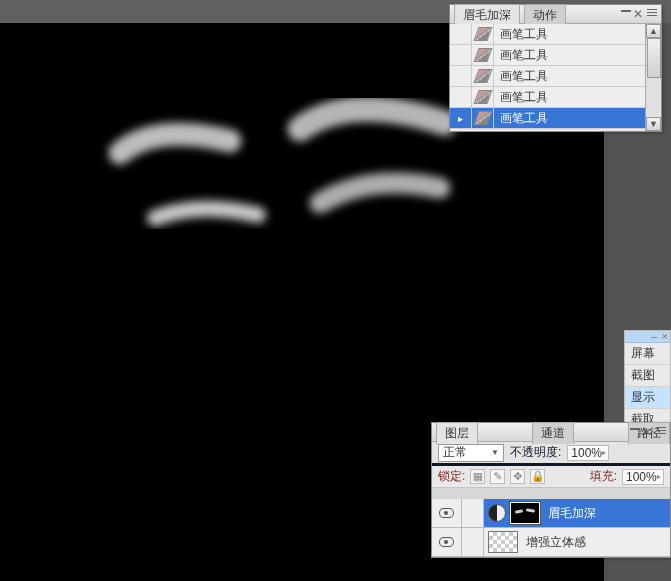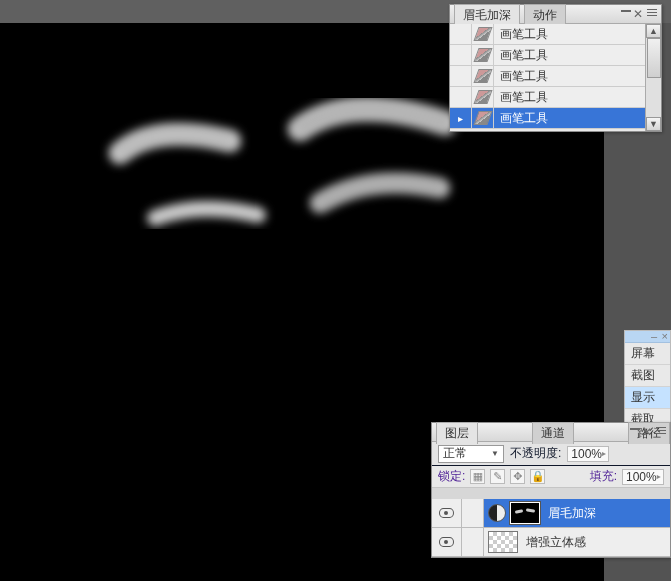--- a/index.html
+++ b/index.html
@@ -37,28 +37,28 @@
 .side-head{height:12px;background:#b9d6f3;border-bottom:1px solid #a3c1e0;position:relative}
 .side-head .xm{position:absolute;right:13px;top:-1px;font-size:11px;color:#7a7a7a}
 .side-head .xx{position:absolute;right:2px;top:-1px;font-size:11px;color:#7a7a7a}
 .side-item{height:22px;display:flex;align-items:center;padding-left:6px;border-bottom:1px solid #d3d3d3}
 .side-item.hl{background:#c5e2ff}
 
 
 .layers-panel{position:absolute;top:422px;left:431px;width:240px;background:#e4e4e4;border:1px solid #8e8e8e;box-shadow:1px 1px 3px rgba(0,0,0,.3)}
 .layers-panel .panel-head{justify-content:space-between}
 .layers-panel .panel-tab{margin-left:4px}
-.layers-opts{height:24px;display:flex;align-items:center;padding:0 6px;gap:6px;border-bottom:1px solid #0f172a}
+.layers-opts{height:24px;display:flex;align-items:center;padding:0 6px;gap:6px;border-bottom:3px solid #0f172a}
 .blend-sel{width:66px;height:18px;background:#fff;border:1px solid #999;display:flex;align-items:center;padding:0 4px;justify-content:space-between}
 .blend-sel .car{font-size:8px;color:#555}
 .op-lab{color:#0f172a}
 .pct{width:42px;height:16px;border:1px solid #bbb;background:#fafafa;display:flex;align-items:center;padding:0 3px;color:#888;justify-content:space-between}
 .pct .car{font-size:8px;color:#888}
 .lock-row{height:22px;display:flex;align-items:center;padding:0 6px;gap:5px;border-bottom:1px solid #c5c5c5;background:#e8e8e8}
-.lock-lab{color:#4c1d95}
+.lock-lab{color:#7f1d1d}
 .lock-ico{width:15px;height:15px;border:1px solid #bbb;background:#f5f5f5;display:flex;align-items:center;justify-content:center;color:#888;font-size:11px}
 .layers-body{background:#ddd}
 .layer-row{height:29px;display:flex;align-items:center;border-bottom:1px solid #bbb;background:#eee}
 .layer-row.sel{background:#3875d7}
 .layer-row.sel .ly-name{color:#fff}
 .eye-col{width:30px;height:100%;border-right:1px solid #bbb;display:flex;align-items:center;justify-content:center;background:#eee}
 .eye-ico{width:15px;height:10px;border:1px solid #555;border-radius:60%/100%;position:relative}
 .eye-ico:after{content:"";position:absolute;width:4px;height:4px;background:#555;border-radius:50%;left:4px;top:2px}
 .link-col{width:22px;height:100%;border-right:1px solid #bbb;background:#eee}
 .thumb-s{width:30px;height:22px;border:1px solid #777;margin-left:4px;background:#000}

